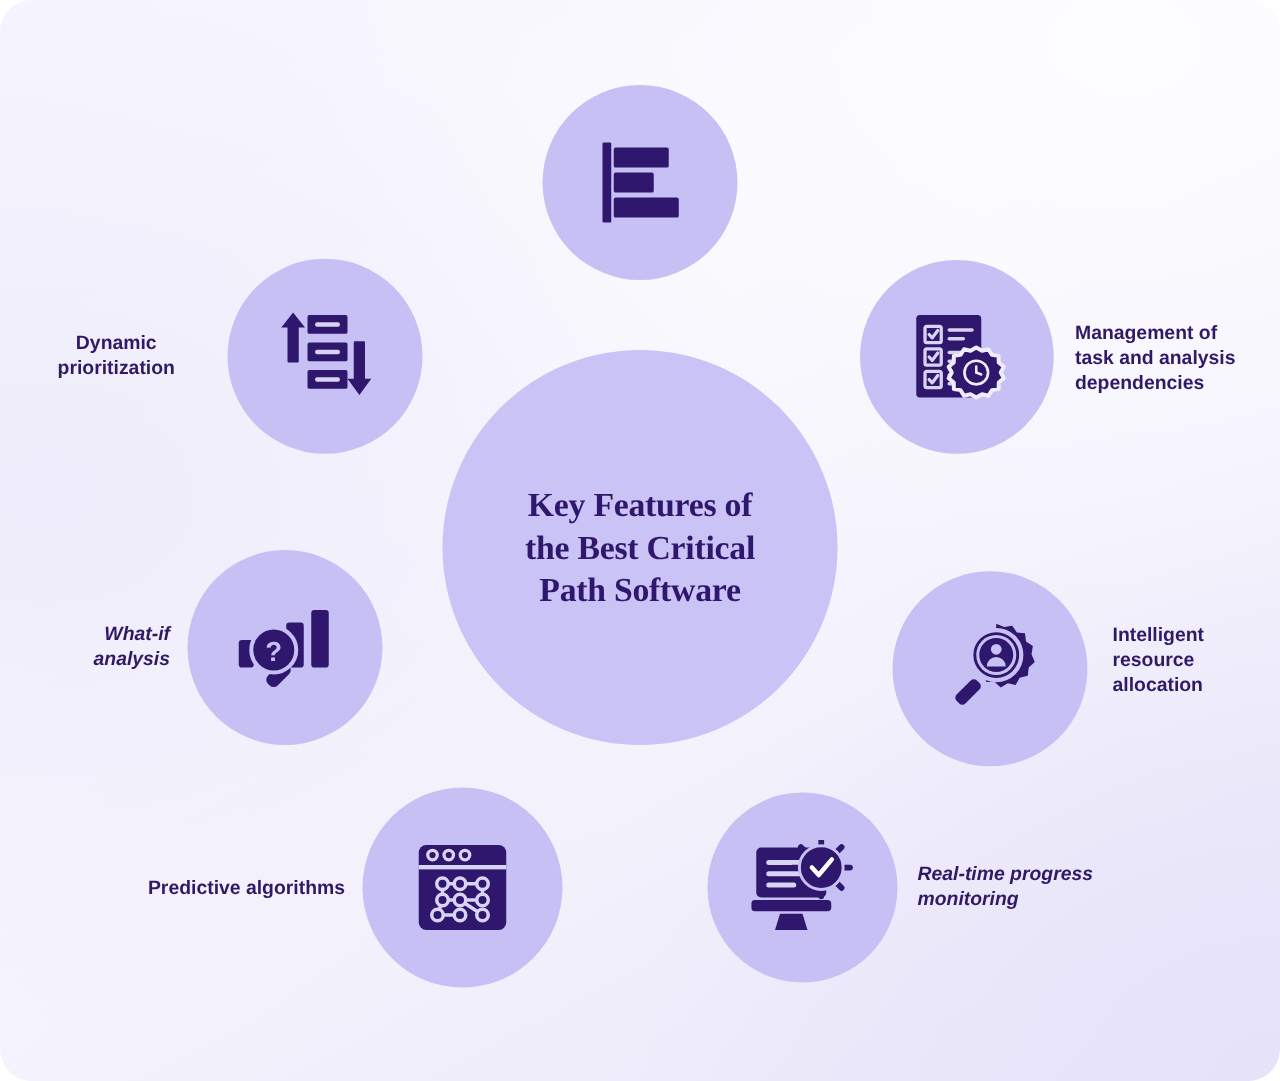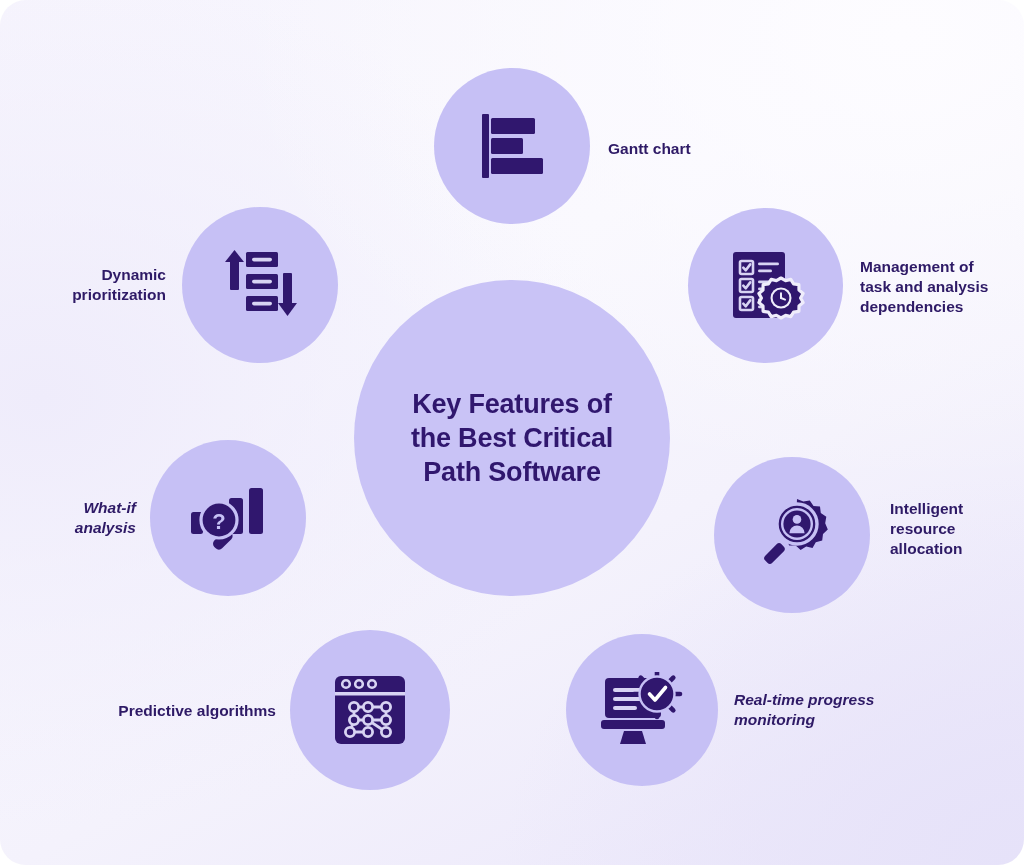--- a/index.html
+++ b/index.html
@@ -40,21 +40,21 @@
     border-radius: 50%;
     background: #c9c3f6;
     display: flex;
     align-items: center;
     justify-content: center;
     text-align: center;
   }
 
   .center-title {
     color: #30176e;
-    font-family: Liberation Sans, sans-serif;
+    font-family: Liberation Serif, serif;
     font-size: 27px;
     font-weight: bold;
     line-height: 1.26;
     letter-spacing: -0.2px;
     white-space: pre-line;
     padding: 0 24px;
   }
 
   .label {
     position: absolute;
@@ -84,21 +84,20 @@
   <div class="bubble" style="left:434px; top:68px; width:156px; height:156px;">
     <span>
       <svg class="icon-svg" width="76" height="72" viewBox="0 0 76 72" fill="#30176e">
         <rect x="8" y="4" width="7" height="64" rx="1"></rect>
         <rect x="17" y="8" width="44" height="16" rx="1.5"></rect>
         <rect x="17" y="28" width="32" height="16" rx="1.5"></rect>
         <rect x="17" y="48" width="52" height="16" rx="1.5"></rect>
       </svg>
     </span>
   </div>
-  <div class="label right" style="left:608px; top:139px; width:180px;">Gantt chart</div>
 
   <div class="bubble" style="left:688px; top:208px; width:155px; height:155px;">
     <span>
       <svg class="icon-svg" width="78" height="76" viewBox="0 0 78 76">
 
         <rect x="6" y="4" width="52" height="66" rx="3" fill="#30176e"></rect>
 
         <g fill="none" stroke="#d8d4f3" stroke-width="2.6">
           <rect x="13" y="13" width="13" height="13" rx="1.5"></rect>
           <rect x="13" y="31" width="13" height="13" rx="1.5"></rect>
@@ -278,16 +277,16 @@
           <rect x="32" y="53.8" width="20" height="3.6" rx="1.8"></rect>
         </g>
 
         <g fill="#30176e">
           <rect x="63" y="25" width="9" height="32" rx="1"></rect>
           <path d="M67.5,68 L77,55 L58,55 Z"></path>
         </g>
       </svg>
     </span>
   </div>
-  <div class="label left" style="left:20px; top:265px; width:146px;">Dynamic
+  <div class="label left" style="left:20px; top:265px; width:146px;text-align:center;">Dynamic
 prioritization</div>
 
 </div>
 
 </body></html>

